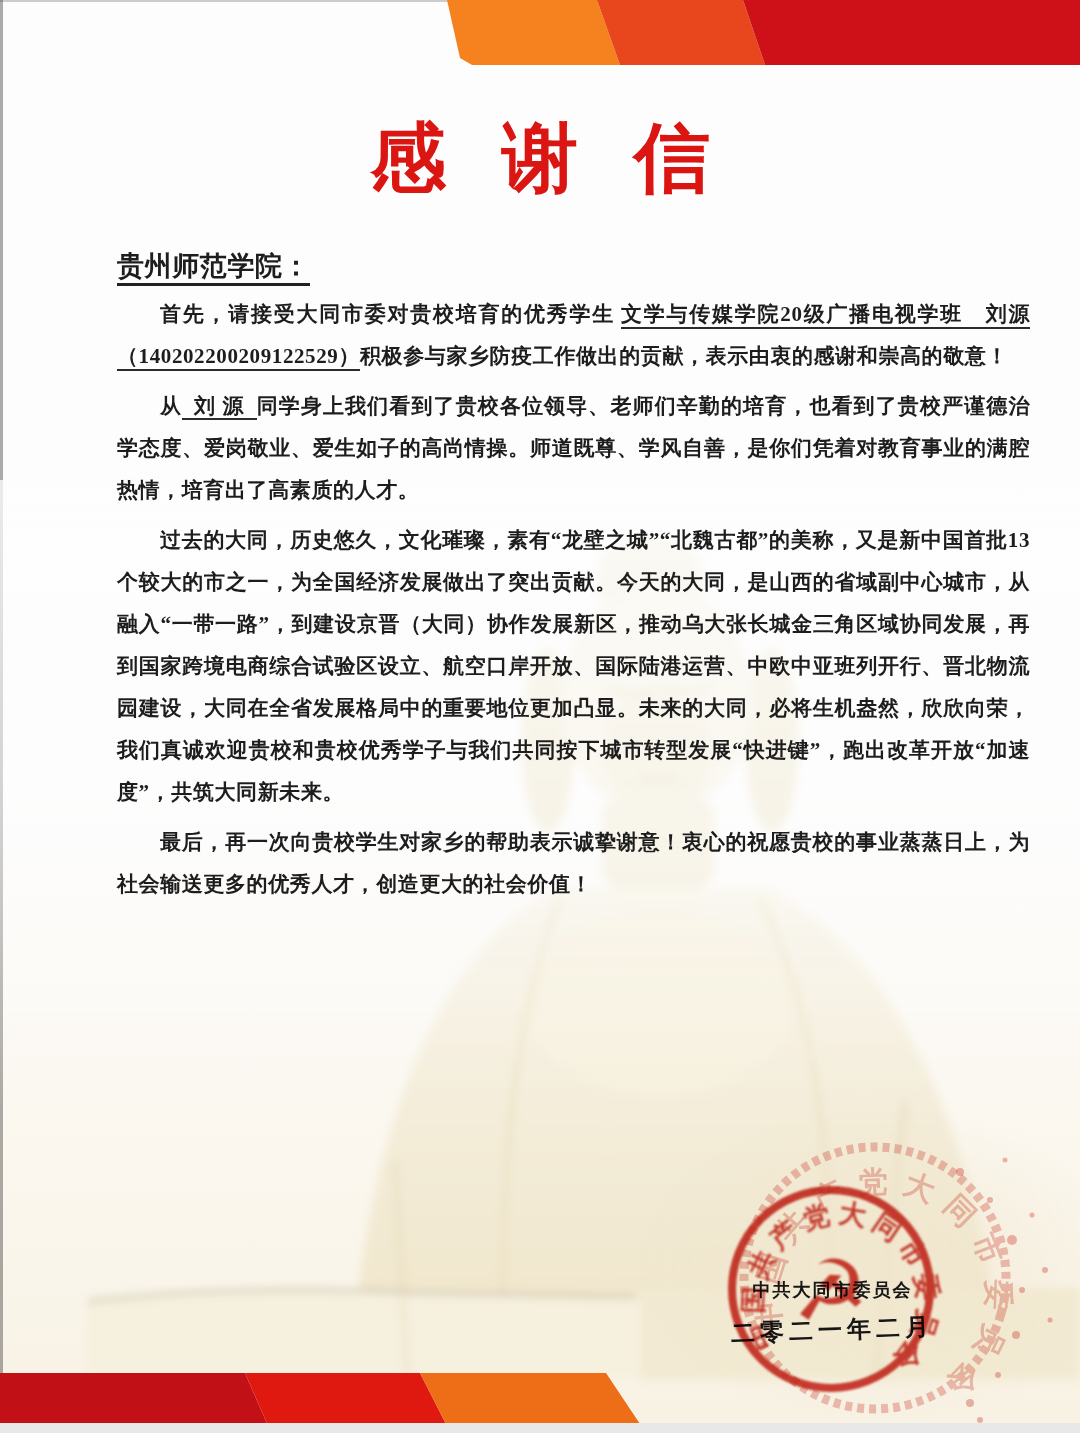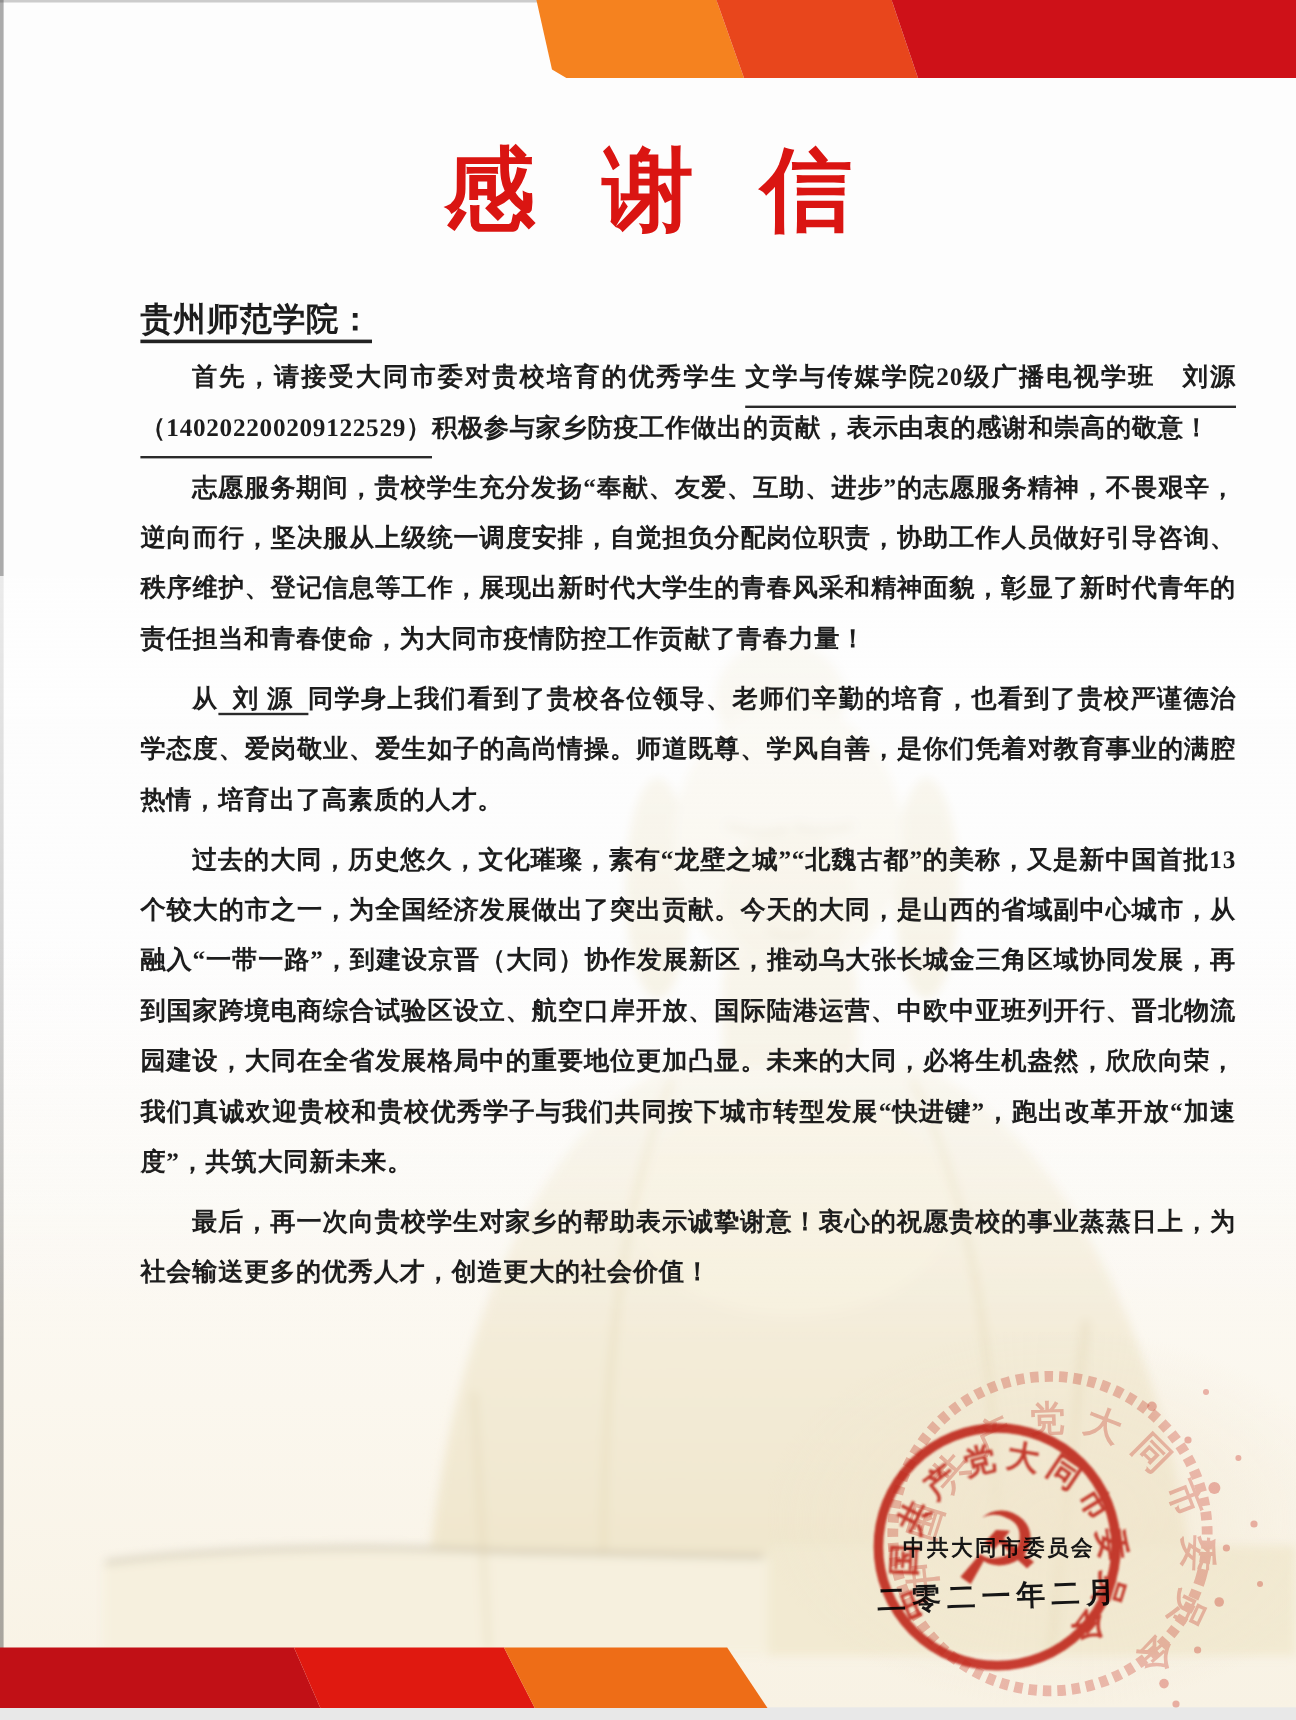--- a/index.html
+++ b/index.html
@@ -24,21 +24,21 @@
     letter-spacing:56px;padding-left:56px;box-sizing:border-box;
   }
   .content{
     position:absolute;left:85px;top:245px;width:913px;z-index:10;
     color:#1d1d1d;font-size:21px;line-height:42px;font-weight:700;
     letter-spacing:.6px;text-align:justify;margin-left:32px;
   }
   .salutation{font-size:27px;line-height:42px;margin:0 0 6px 0;}
   .salutation .u{border-bottom:3px solid #222;padding-bottom:2px;}
   .para{margin:0 0 8px 0;text-indent:43px;}
-  .u{border-bottom:2px solid #2b2b2b;padding-bottom:12px;}
+  .u{border-bottom:2px solid #2b2b2b;padding-bottom:1px;}
   .u-name{padding:0 12px;}
   .u-info{margin-left:6px;}
   .signature-block{
     position:absolute;top:1278px;right:146px;z-index:10;text-align:center;
     color:#161616;font-weight:700;
   }
   .sig-line{font-size:18px;letter-spacing:2px;}
   .date-line{font-size:24px;letter-spacing:5px;margin-top:12px;transform:rotate(-2deg);}
   .seal-svg{position:absolute;left:660px;top:1120px;z-index:12;mix-blend-mode:multiply;}
   .seal-text{font-family:"DejaVu Sans","Liberation Sans",sans-serif;font-weight:700;}
@@ -103,21 +103,20 @@
   <h1 class="title">感谢信</h1>
 
   <div class="content">
     <div class="salutation">
       <span class="u">贵州师范学院：</span>
     </div>
 
     <p class="para"><span>首先，请接受大同市委对贵校培育的优秀学生</span><span class="u u-info">文学与传媒学院20级广播电视学班　刘源</span><span class="u">（140202200209122529）</span><span>积极参与家乡防疫工作做出的贡献，表示由衷的感谢和崇高的敬意！</span></p>
 
 
-    <p class="para">志愿服务期间，贵校学生充分发扬“奉献、友爱、互助、进步”的志愿服务精神，不畏艰辛，逆向而行，坚决服从上级统一调度安排，自觉担负分配岗位职责，协助工作人员做好引导咨询、秩序维护、登记信息等工作，展现出新时代大学生的青春风采和精神面貌，彰显了新时代青年的责任担当和青春使命，为大同市疫情防控工作贡献了青春力量！</p>
 
     <p class="para"><span>从</span><span class="u u-name">刘 源</span><span>同学身上我们看到了贵校各位领导、老师们辛勤的培育，也看到了贵校严谨德治学态度、爱岗敬业、爱生如子的高尚情操。师道既尊、学风自善，是你们凭着对教育事业的满腔热情，培育出了高素质的人才。</span></p>
 
     <p class="para">过去的大同，历史悠久，文化璀璨，素有“龙壁之城”“北魏古都”的美称，又是新中国首批13个较大的市之一，为全国经济发展做出了突出贡献。今天的大同，是山西的省域副中心城市，从融入“一带一路”，到建设京晋（大同）协作发展新区，推动乌大张长城金三角区域协同发展，再到国家跨境电商综合试验区设立、航空口岸开放、国际陆港运营、中欧中亚班列开行、晋北物流园建设，大同在全省发展格局中的重要地位更加凸显。未来的大同，必将生机盎然，欣欣向荣，我们真诚欢迎贵校和贵校优秀学子与我们共同按下城市转型发展“快进键”，跑出改革开放“加速度”，共筑大同新未来。</p>
 
     <p class="para">最后，再一次向贵校学生对家乡的帮助表示诚挚谢意！衷心的祝愿贵校的事业蒸蒸日上，为社会输送更多的优秀人才，创造更大的社会价值！</p>
 
   </div>
 
   <div class="signature-block">

